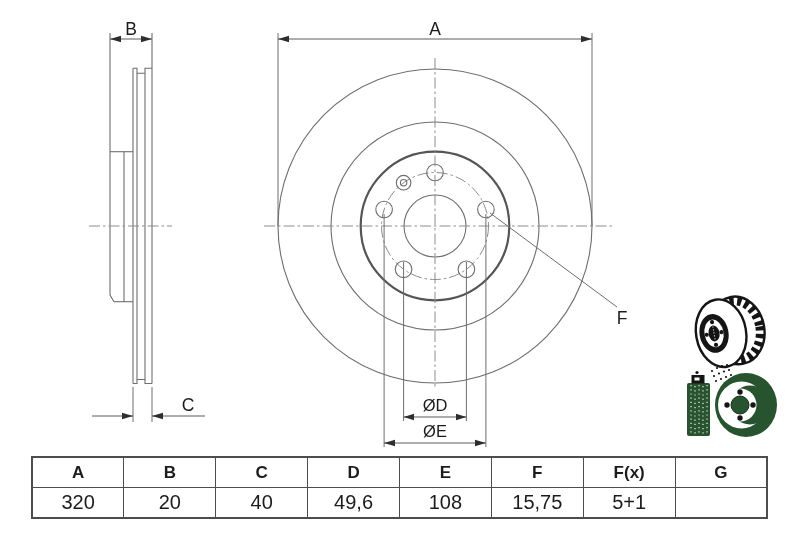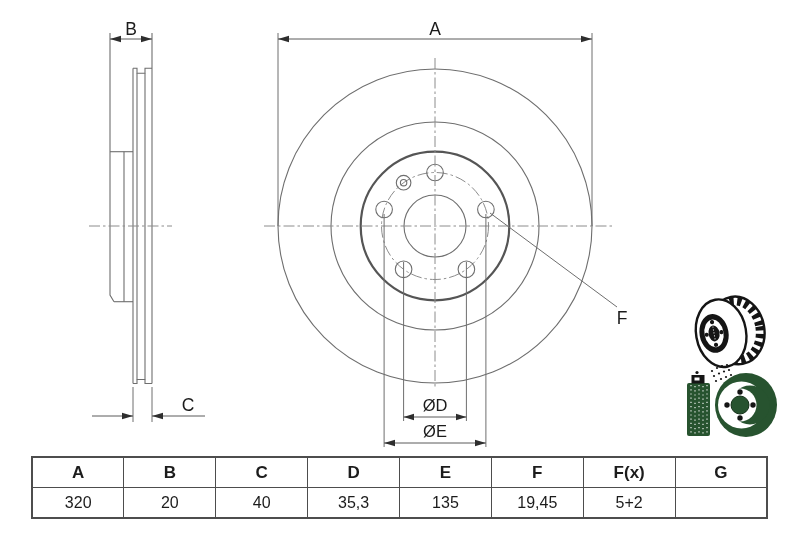--- a/index.html
+++ b/index.html
@@ -13,21 +13,21 @@
   #spec-table{
     position:absolute;left:31px;top:456px;width:737px;height:61px;
     border-collapse:collapse;table-layout:fixed;
     border:2px solid #4d4d4d;
   }
   #spec-table td{
     border:1px solid #4d4d4d;text-align:center;vertical-align:middle;
     color:#1c1c1c;padding:0;height:29px;
   }
   #spec-table tr.hdr td{font-weight:bold;font-size:17px;}
-  #spec-table tr.val td{font-size:16px;}
+  #spec-table tr.val td{font-size:20px;}
 </style>
 </head>
 <body>
 
 <div id="canvas">
 
   <svg id="tech-drawing" width="800" height="455" viewBox="0 0 800 455">
 
     <g stroke="#6e6e6e" stroke-width="1.1" fill="none">
 
@@ -182,22 +182,22 @@
         <td>D</td>
         <td>E</td>
         <td>F</td>
         <td>F(x)</td>
         <td>G</td>
       </tr>
       <tr class="val">
         <td>320</td>
         <td>20</td>
         <td>40</td>
-        <td>35,3</td>
-        <td>135</td>
-        <td>19,45</td>
-        <td>5+2</td>
+        <td>49,6</td>
+        <td>108</td>
+        <td>15,75</td>
+        <td>5+1</td>
         <td></td>
       </tr>
     </tbody>
   </table>
 
 </div>
 
 </body></html>

